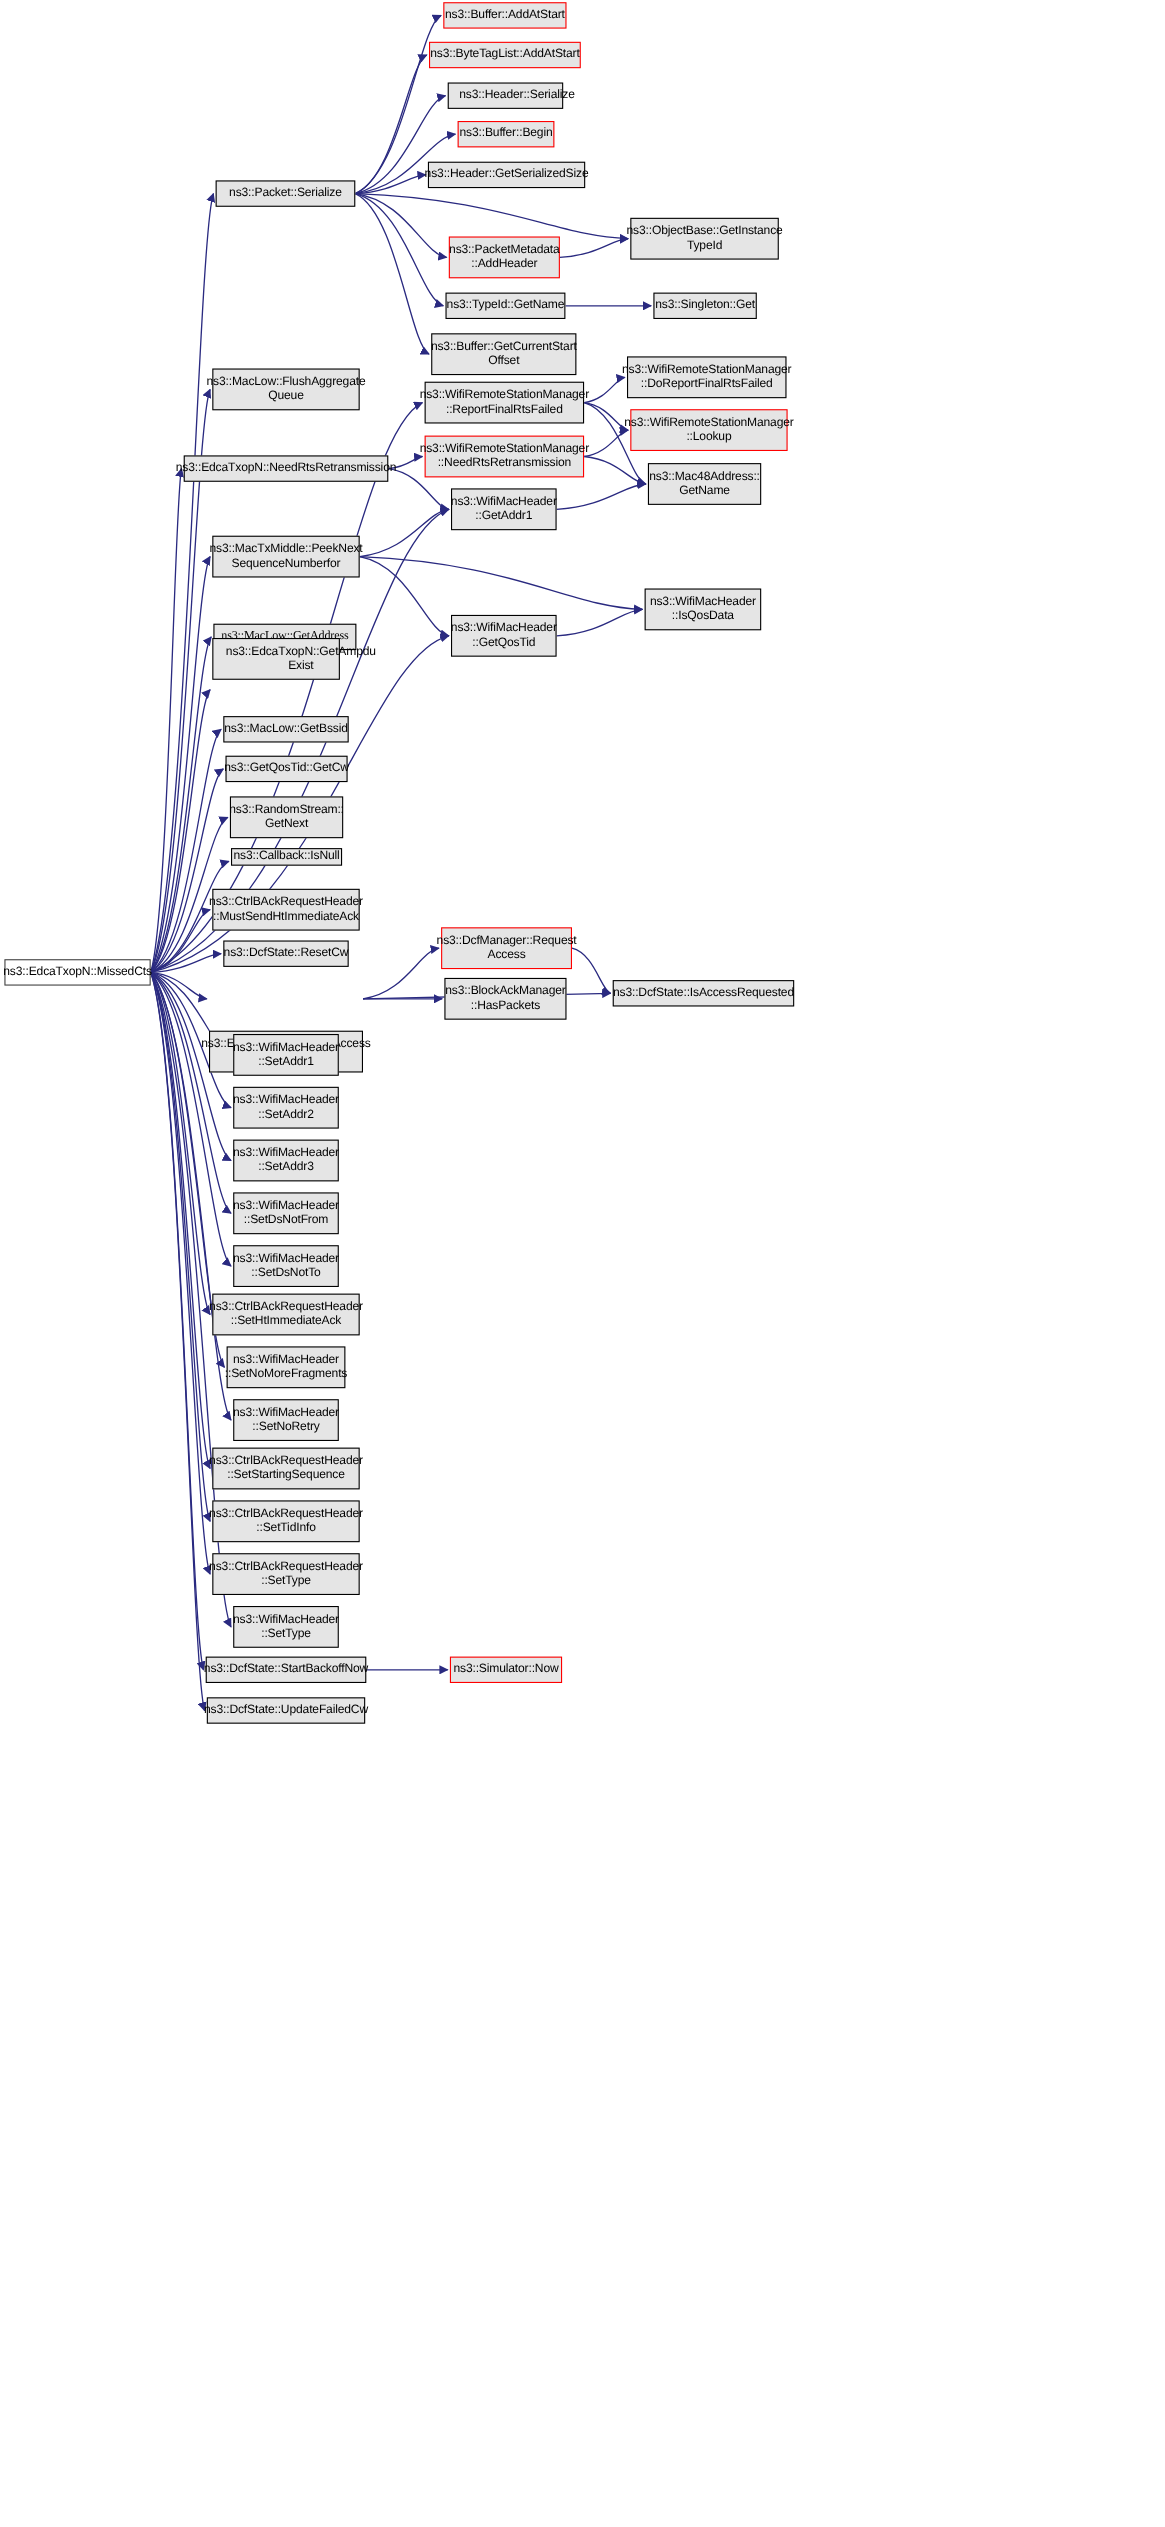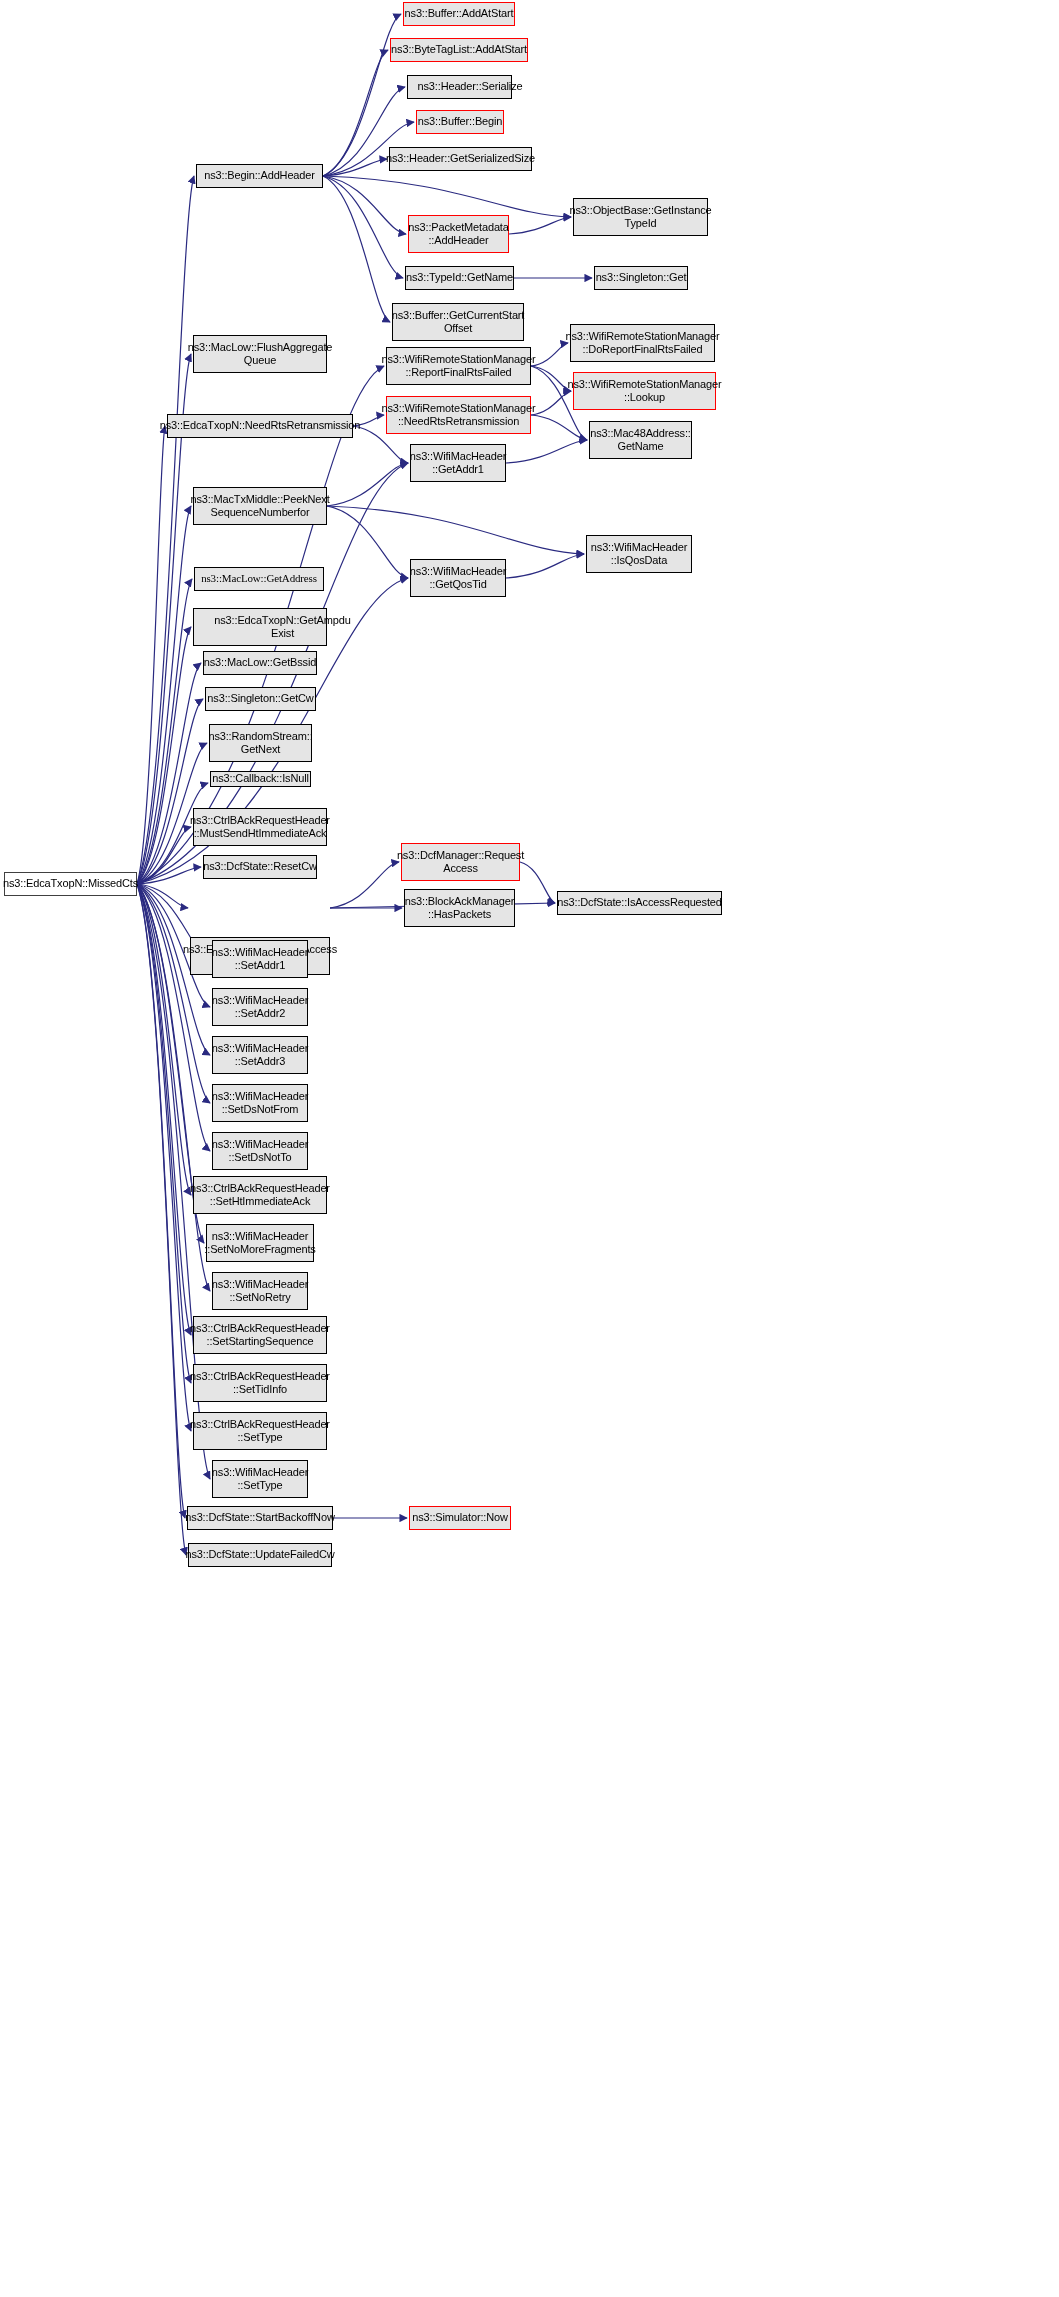--- a/index.html
+++ b/index.html
@@ -114,21 +114,21 @@
         <path d="M 506 463 C 551.65 460.24, 565.76 441.38, 587 440" fill="none" stroke="#2a2a80" stroke-width="1.2" marker-end="url(#arrow)"></path>
         <path d="M 330 908 C 369.05 902.48, 381.12 864.76, 399 862" fill="none" stroke="#2a2a80" stroke-width="1.2" marker-end="url(#arrow)"></path>
         <path d="M 330 908 L 402 908" fill="none" stroke="#2a2a80" stroke-width="1.2" marker-end="url(#arrow)"></path>
         <path d="M 330 908 L 555 903" fill="none" stroke="#2a2a80" stroke-width="1.2" marker-end="url(#arrow)"></path>
         <path d="M 520 862 C 540.35 866.92, 546.64 900.54, 555 903" fill="none" stroke="#2a2a80" stroke-width="1.2" marker-end="url(#arrow)"></path>
         <path d="M 333 1518 L 407 1518" fill="none" stroke="#2a2a80" stroke-width="1.2" marker-end="url(#arrow)"></path>
       </g>
   </svg>
   <div id="node-layer">
       <div class="node root" style="left: 4px; top: 872px; width: 133px; height: 24px;">ns3::EdcaTxopN::MissedCts</div>
-      <div class="node" style="left: 196px; top: 164px; width: 127px; height: 24px;">ns3::Begin::AddHeader</div>
+      <div class="node" style="left: 196px; top: 164px; width: 127px; height: 24px;">ns3::Packet::Serialize</div>
       <div class="node red" style="left: 403px; top: 2px; width: 112px; height: 24px;">ns3::Buffer::AddAtStart</div>
       <div class="node red" style="left: 390px; top: 38px; width: 138px; height: 24px;">ns3::ByteTagList::AddAtStart</div>
       <div class="node" style="left: 407px; top: 75px; width: 105px; height: 24px; padding-left: 24px;">ns3::Header::Serialize</div>
       <div class="node red" style="left: 416px; top: 110px; width: 88px; height: 24px;">ns3::Buffer::Begin</div>
       <div class="node" style="left: 389px; top: 147px; width: 143px; height: 24px; text-align: right;">ns3::Header::GetSerializedSize</div>
       <div class="node red" style="left: 408px; top: 215px; width: 101px; height: 38px;">ns3::PacketMetadata
 ::AddHeader</div>
       <div class="node" style="left: 405px; top: 266px; width: 109px; height: 24px;">ns3::TypeId::GetName</div>
       <div class="node" style="left: 392px; top: 303px; width: 132px; height: 38px;">ns3::Buffer::GetCurrentStart
 Offset</div>
@@ -150,24 +150,24 @@
 ::GetAddr1</div>
       <div class="node" style="left: 589px; top: 421px; width: 103px; height: 38px;">ns3::Mac48Address::
 GetName</div>
       <div class="node" style="left: 193px; top: 487px; width: 134px; height: 38px;">ns3::MacTxMiddle::PeekNext
 SequenceNumberfor</div>
       <div class="node" style="left: 410px; top: 559px; width: 96px; height: 38px;">ns3::WifiMacHeader
 ::GetQosTid</div>
       <div class="node" style="left: 586px; top: 535px; width: 106px; height: 38px;">ns3::WifiMacHeader
 ::IsQosData</div>
       <div class="node" style="left: 194px; top: 567px; width: 130px; height: 24px; font-family: Liberation Serif, serif;">ns3::MacLow::GetAddress</div>
-      <div class="node" style="left: 193px; top: 608px; width: 134px; height: 38px; padding-left: 48px;">ns3::EdcaTxopN::GetAmpdu
+      <div class="node" style="left: 193px; top: 580px; width: 116px; height: 38px; padding-left: 48px;">ns3::EdcaTxopN::GetAmpdu
 Exist</div>
       <div class="node" style="left: 203px; top: 651px; width: 114px; height: 24px;">ns3::MacLow::GetBssid</div>
-      <div class="node" style="left: 205px; top: 687px; width: 111px; height: 24px;">ns3::Singleton::GetCw</div>
+      <div class="node" style="left: 205px; top: 687px; width: 111px; height: 24px;">ns3::GetQosTid::GetCw</div>
       <div class="node" style="left: 209px; top: 724px; width: 103px; height: 38px;">ns3::RandomStream::
 GetNext</div>
       <div class="node" style="left: 210px; top: 771px; width: 101px; height: 16px;">ns3::Callback::IsNull</div>
       <div class="node" style="left: 193px; top: 808px; width: 134px; height: 38px;">ns3::CtrlBAckRequestHeader
 ::MustSendHtImmediateAck</div>
       <div class="node" style="left: 203px; top: 855px; width: 114px; height: 24px;">ns3::DcfState::ResetCw</div>
       <div class="node" style="left: 190px; top: 889px; width: 140px; height: 38px; margin-top: 48px;">ns3::EdcaTxopN::RestartAccess
 IfNeeded</div>
       <div class="node red" style="left: 401px; top: 843px; width: 119px; height: 38px;">ns3::DcfManager::Request
 Access</div>

